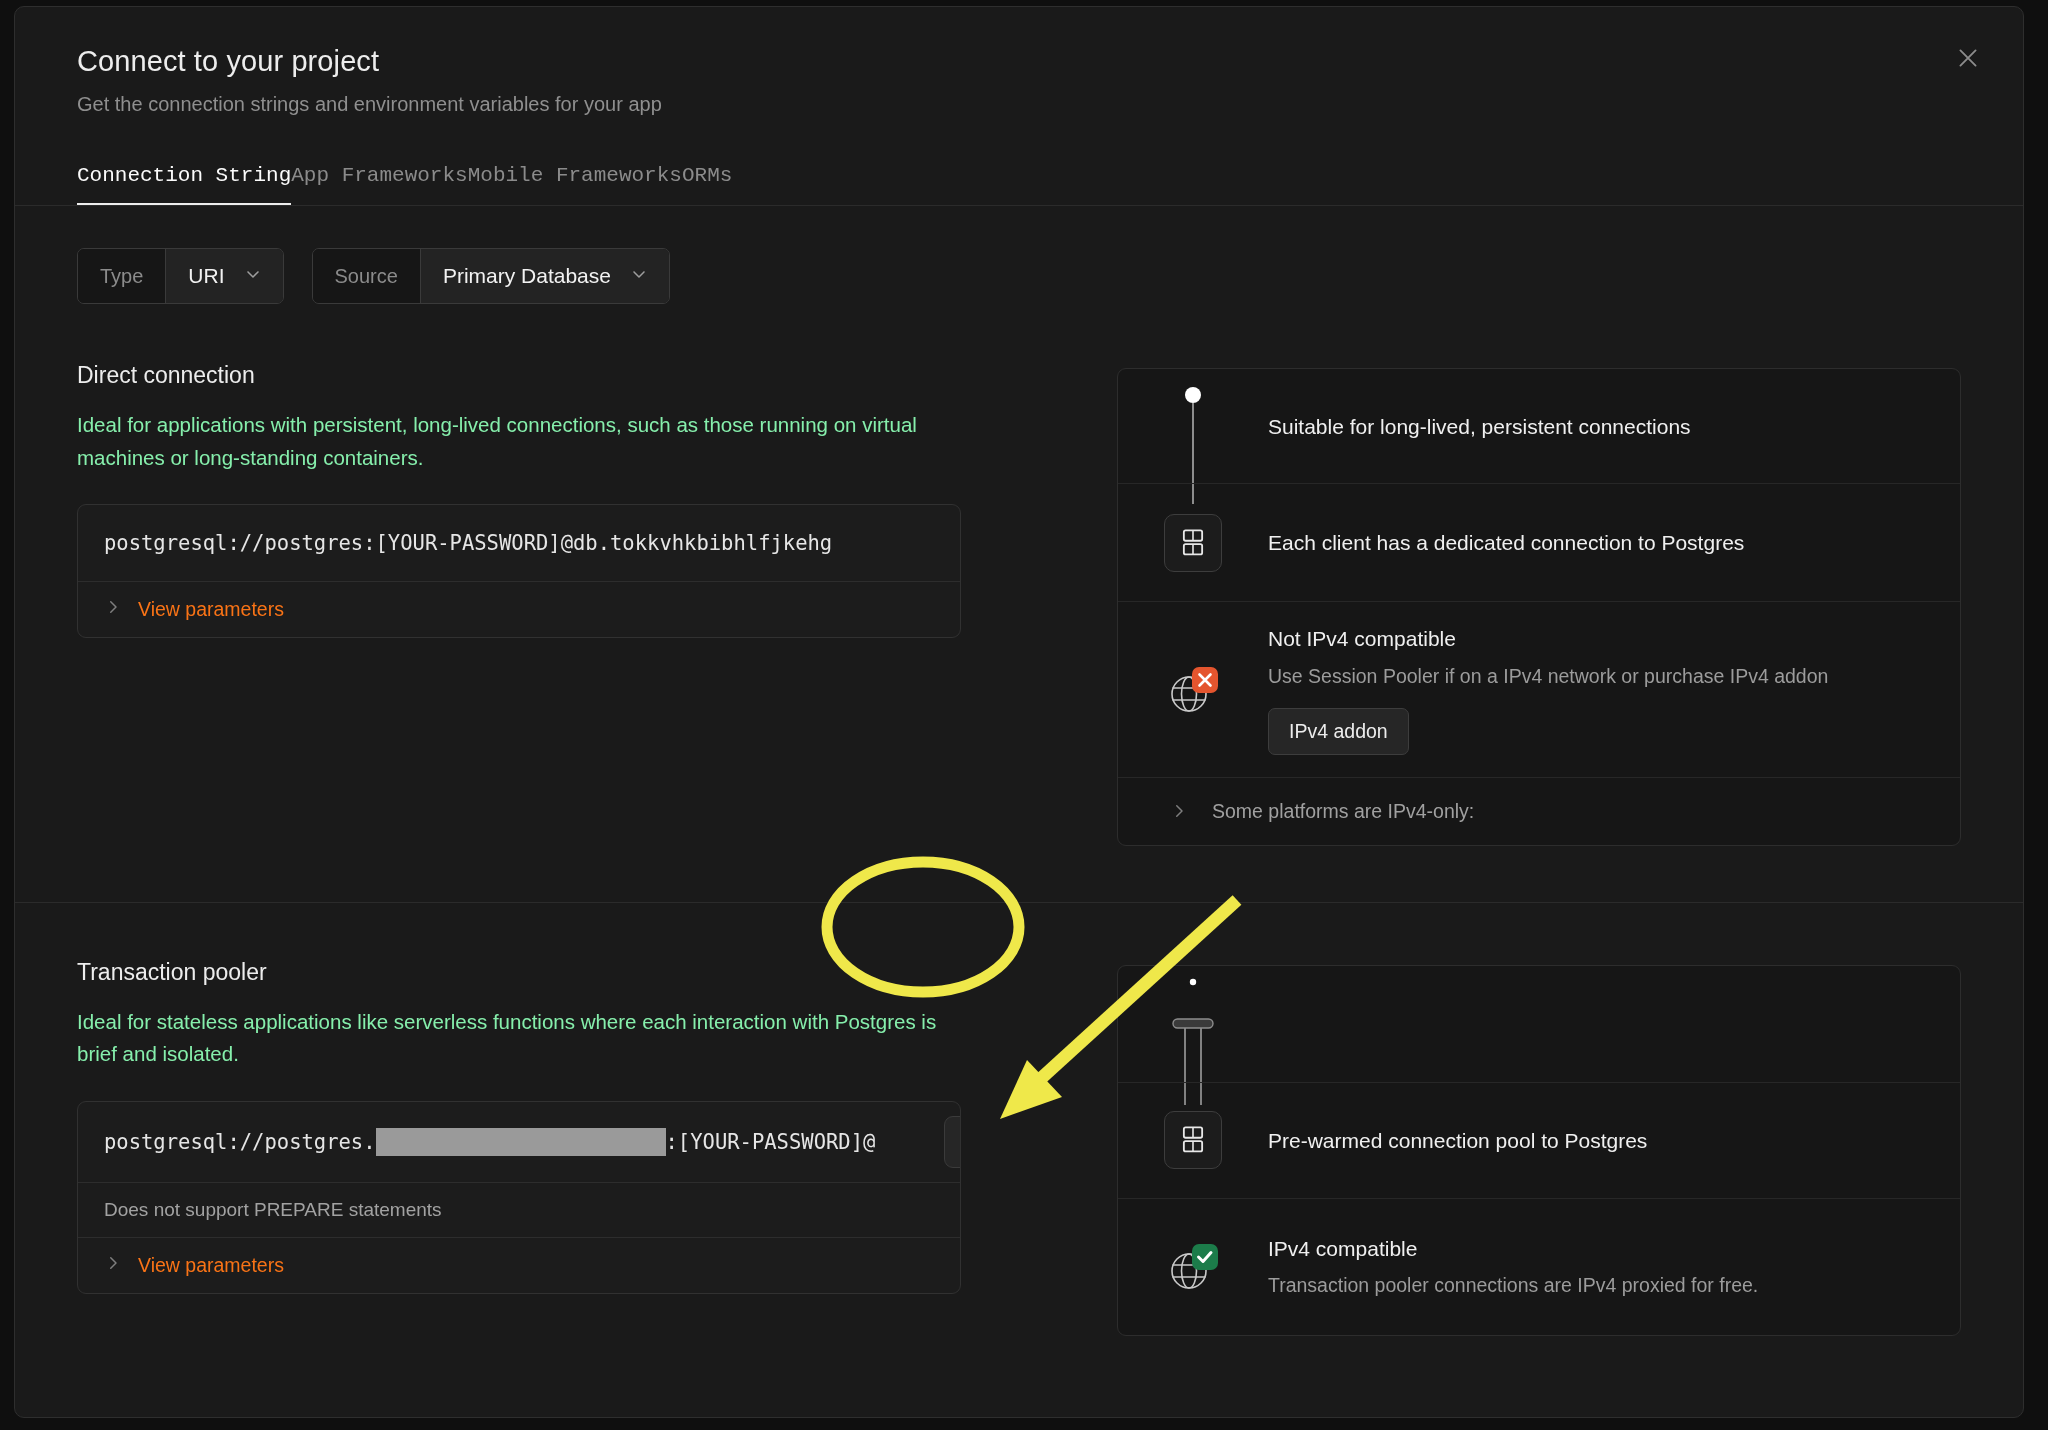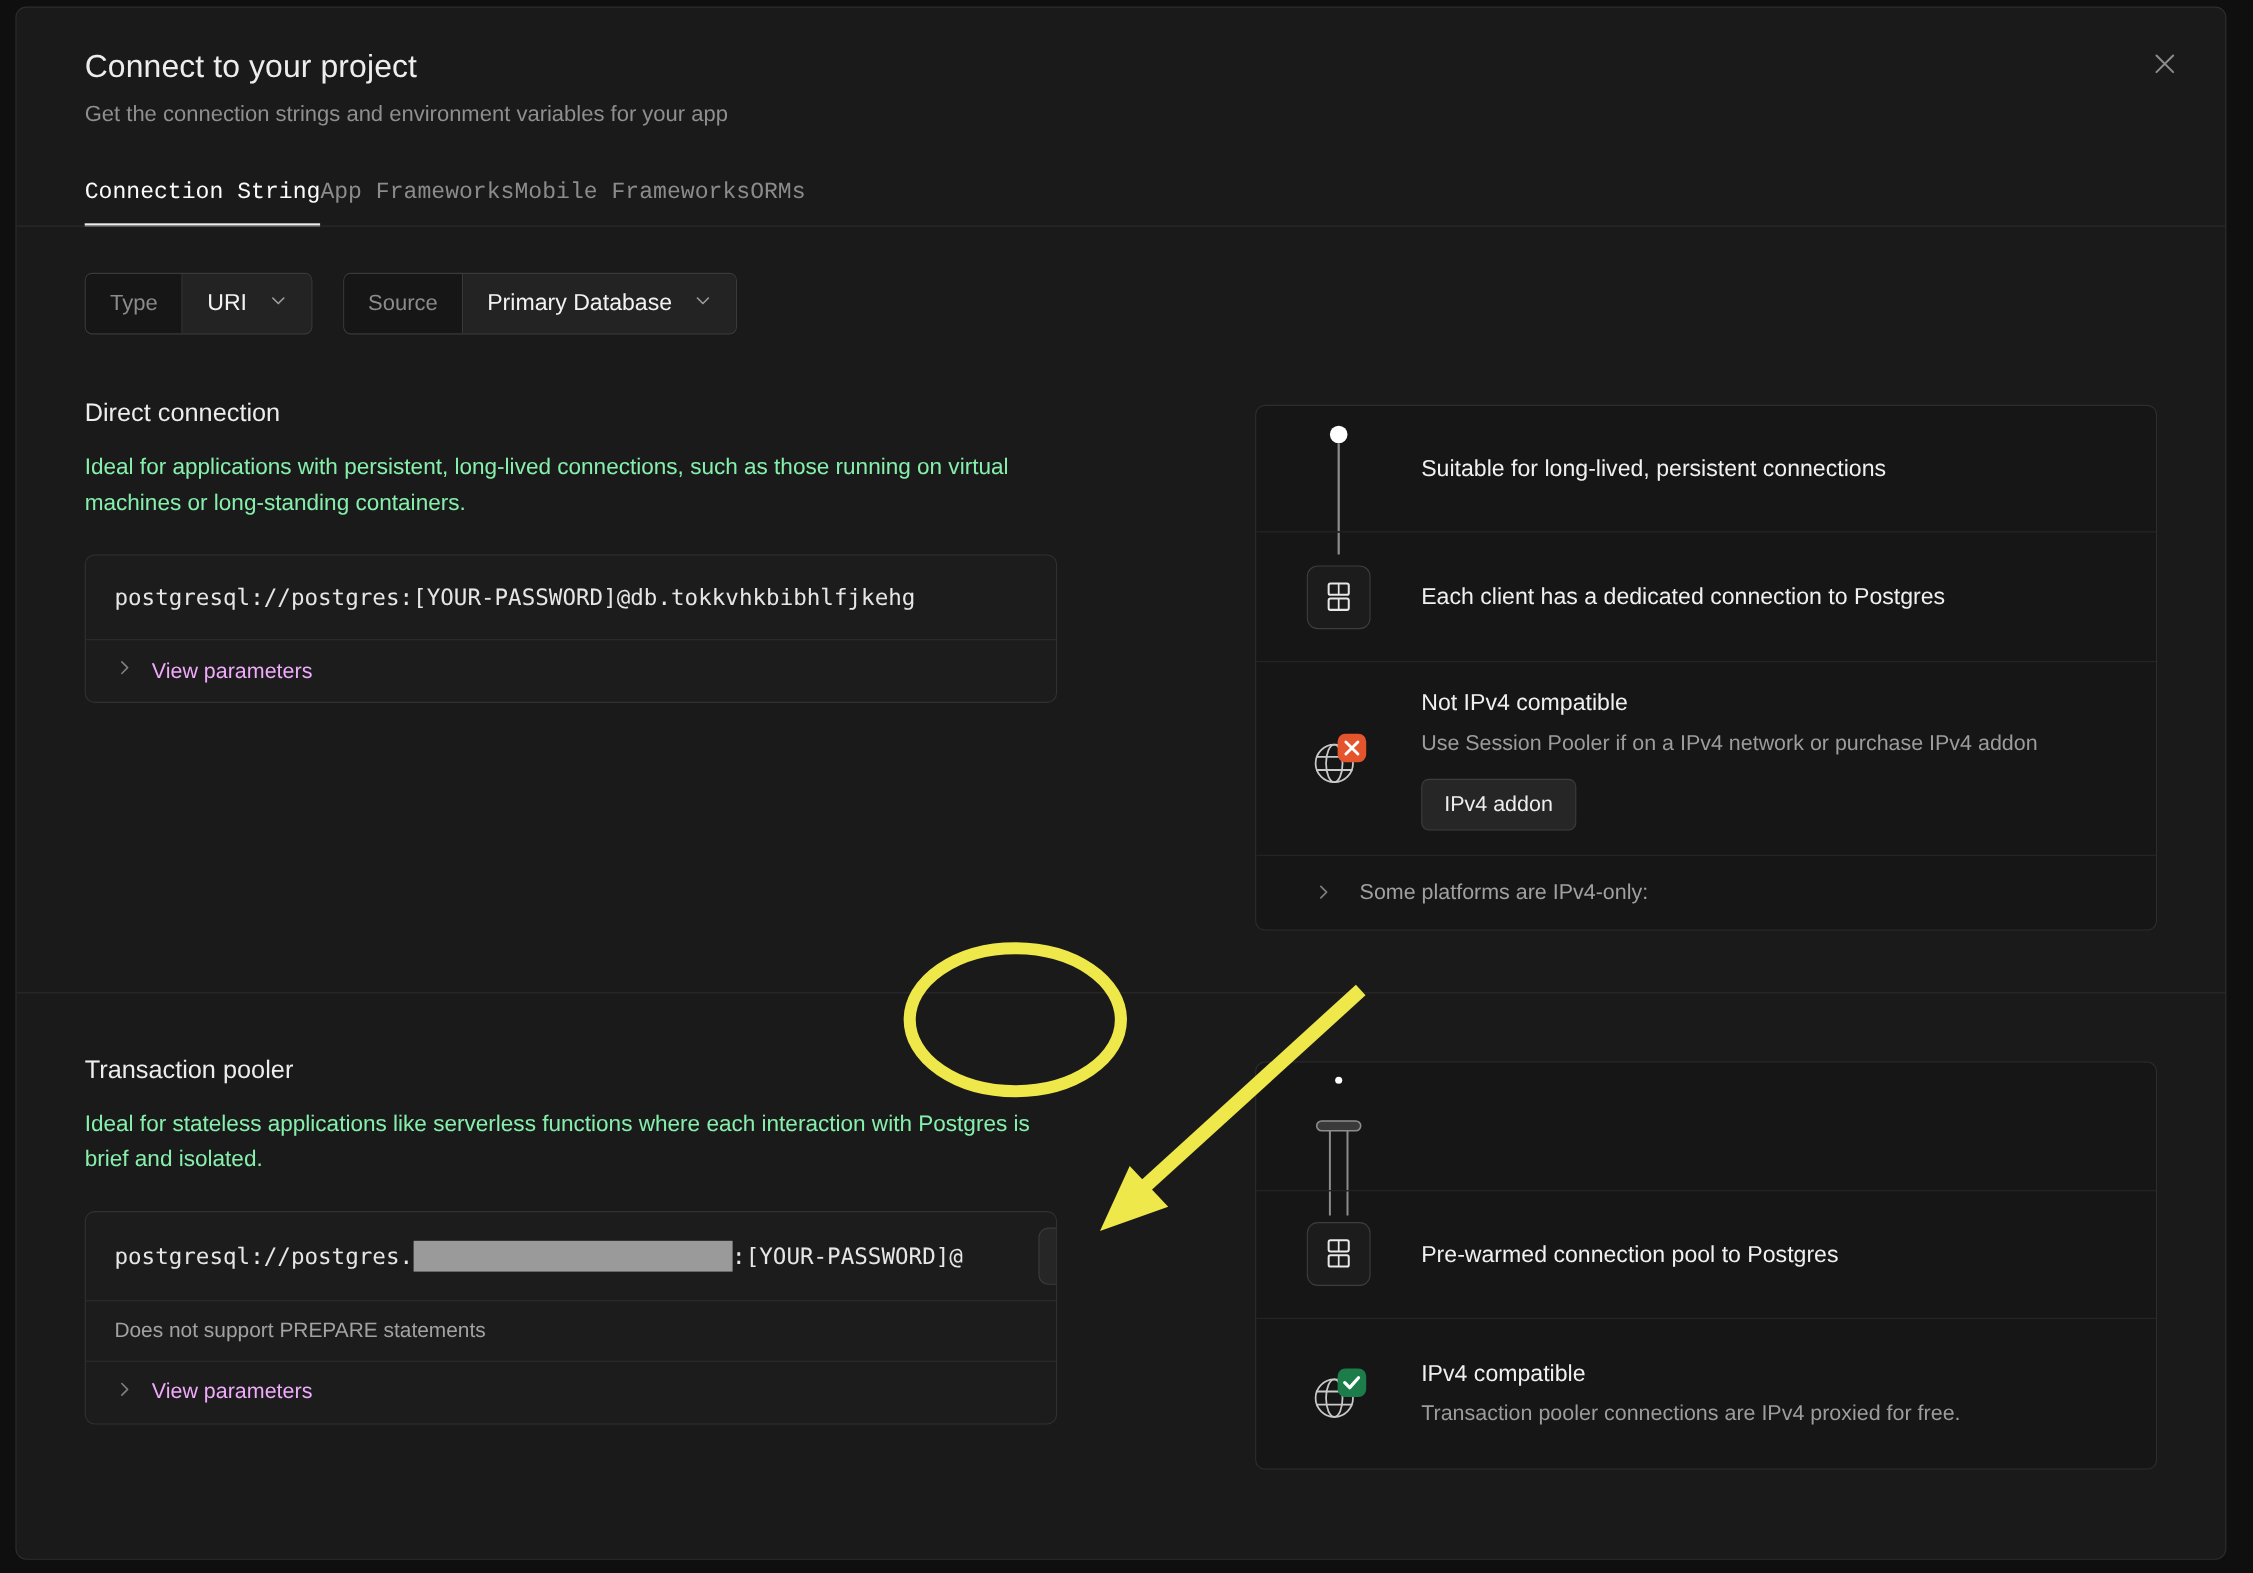--- a/index.html
+++ b/index.html
@@ -123,21 +123,21 @@
     background: #9a9a9a;
     vertical-align: middle;
   }
   .code-note {
     padding: 16px 26px;
     font-size: 19px; color: #a2a2a2;
     border-top: 1px solid #2d2d2d;
   }
   .code-params {
     padding: 16px 26px;
-    font-size: 19.5px; color: #f0abfc;
+    font-size: 19.5px; color: #f97316;
     border-top: 1px solid #2d2d2d;
     display: flex; align-items: center; gap: 16px;
     cursor: pointer;
   }
   .code-params .chev-r { color: #7e7e7e; font-size: 20px; }
   .copy-btn {
     position: absolute;
     width: 52px; height: 52px;
     border: 1px solid #3b3b3b;
     border-radius: 9px;
@@ -145,21 +145,20 @@
     display: flex; align-items: center; justify-content: center;
     cursor: pointer;
   }
 
   
   .panel {
     border: 1px solid #2d2d2d;
     border-radius: 9px;
     overflow: hidden;
     background: #161616;
-    margin-left: 24px;
   }
   .prow {
     display: flex; align-items: center;
     border-bottom: 1px solid #272727;
     position: relative;
     min-height: 92px;
   }
   .prow:last-child { border-bottom: none; }
   .picon {
     width: 150px; min-width: 150px;

